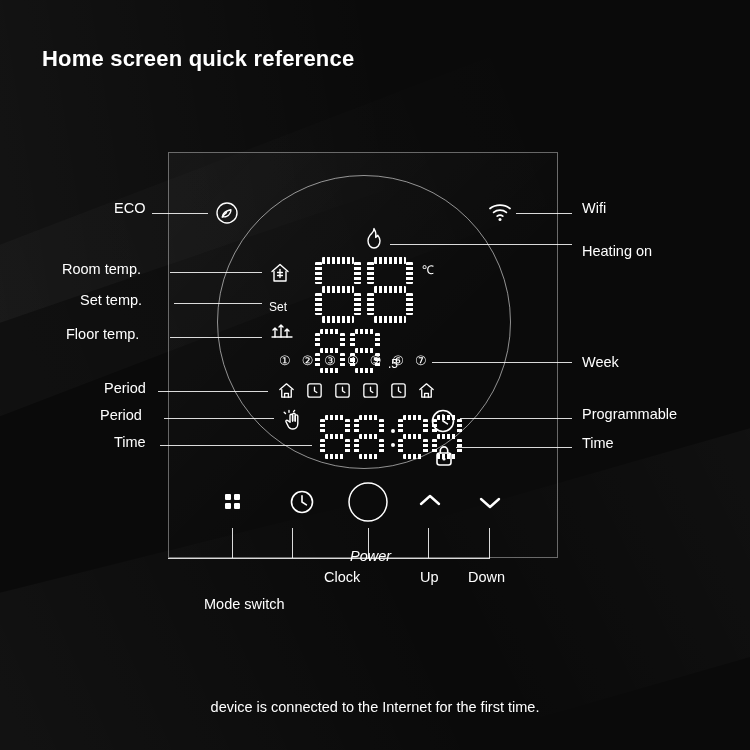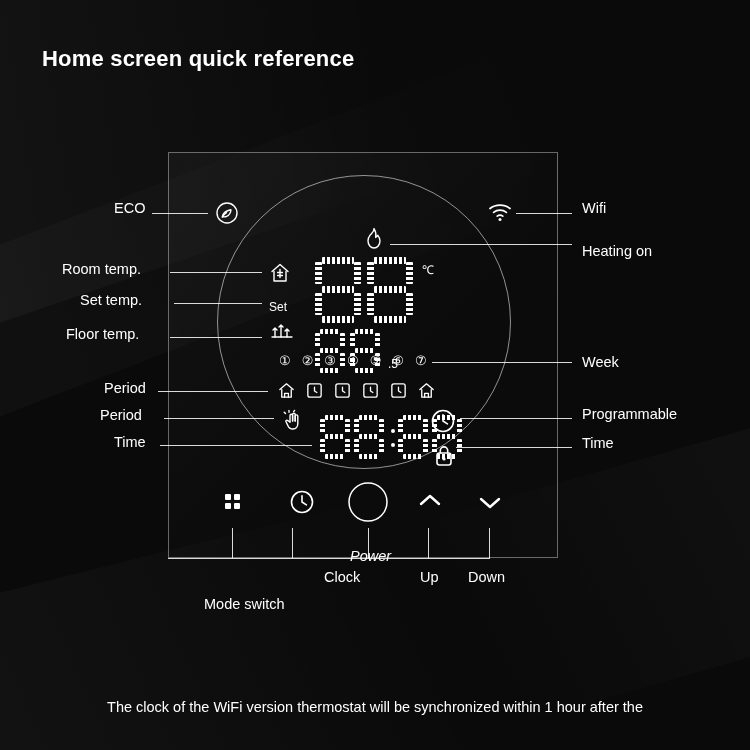--- a/index.html
+++ b/index.html
@@ -390,14 +390,14 @@
 <div class="lead" style="left:428px;top:558px;width:62px;"></div>
 <div class="lead" style="left:489px;top:528px;width:1px;height:30px;background:#fff;"></div>
 
 <div class="blabel" style="left:204px;top:596px;">Mode switch</div>
 <div class="blabel" style="left:280px;top:569px;margin-left:44px;">Clock</div>
 <div class="blabel" style="left:350px;top:548px;font-style:italic;">Power</div>
 <div class="blabel" style="left:420px;top:569px;">Up</div>
 <div class="blabel" style="left:468px;top:569px;">Down</div>
 
 <div class="footer">
-  <div>The clock of the WiFi version thermostat will be synchronized within 1 hour after the</div>
+  <div>device is connected to the Internet for the first time.</div>
 </div>
 
 </body></html>

